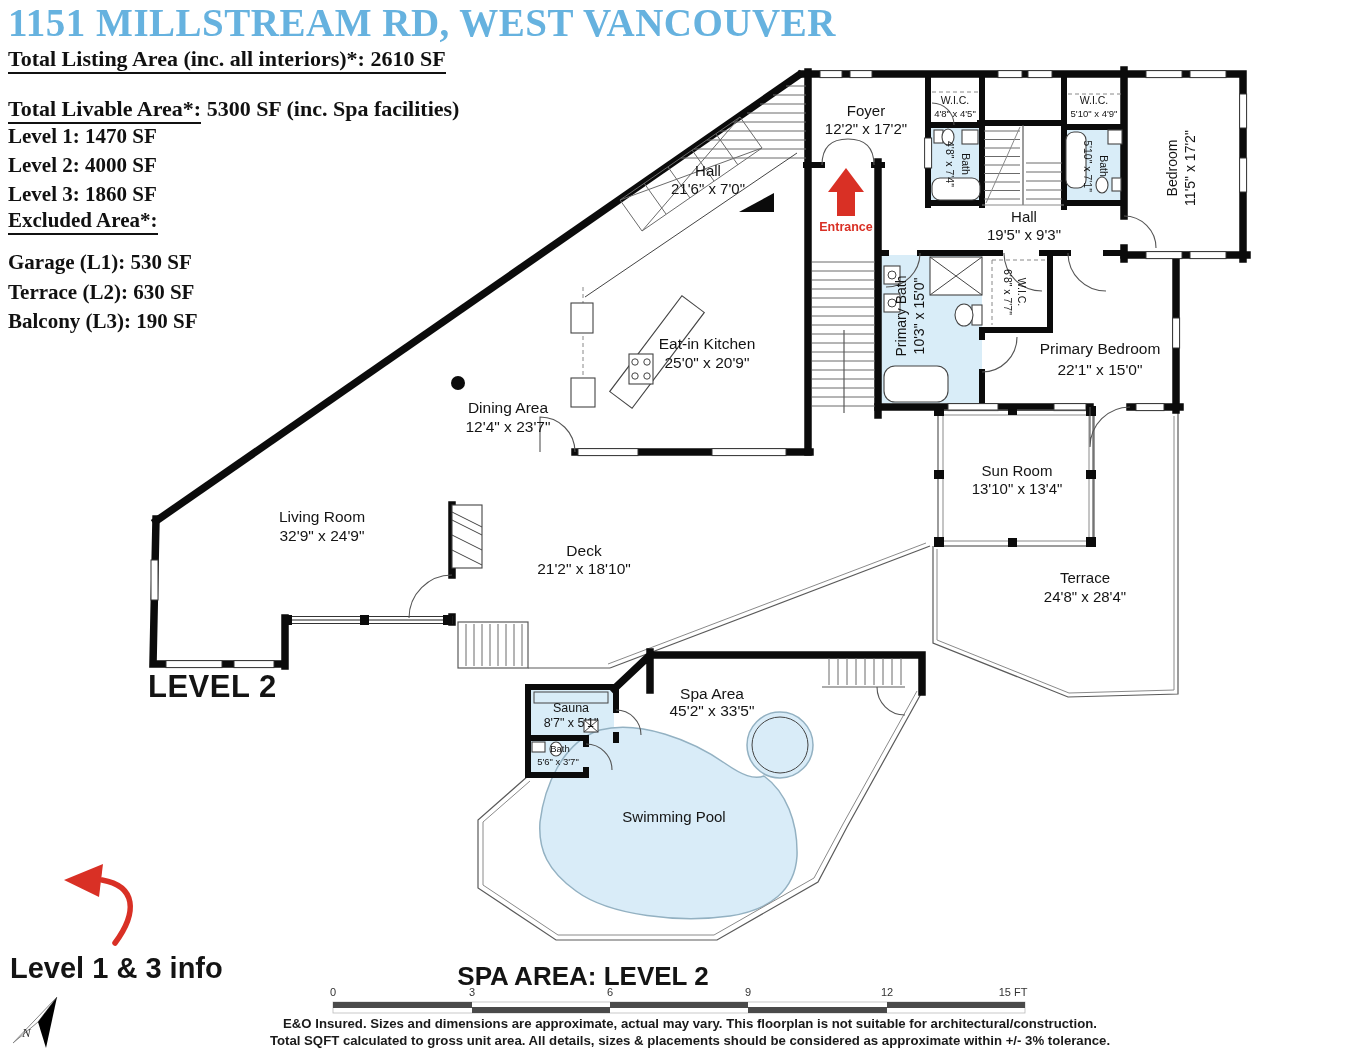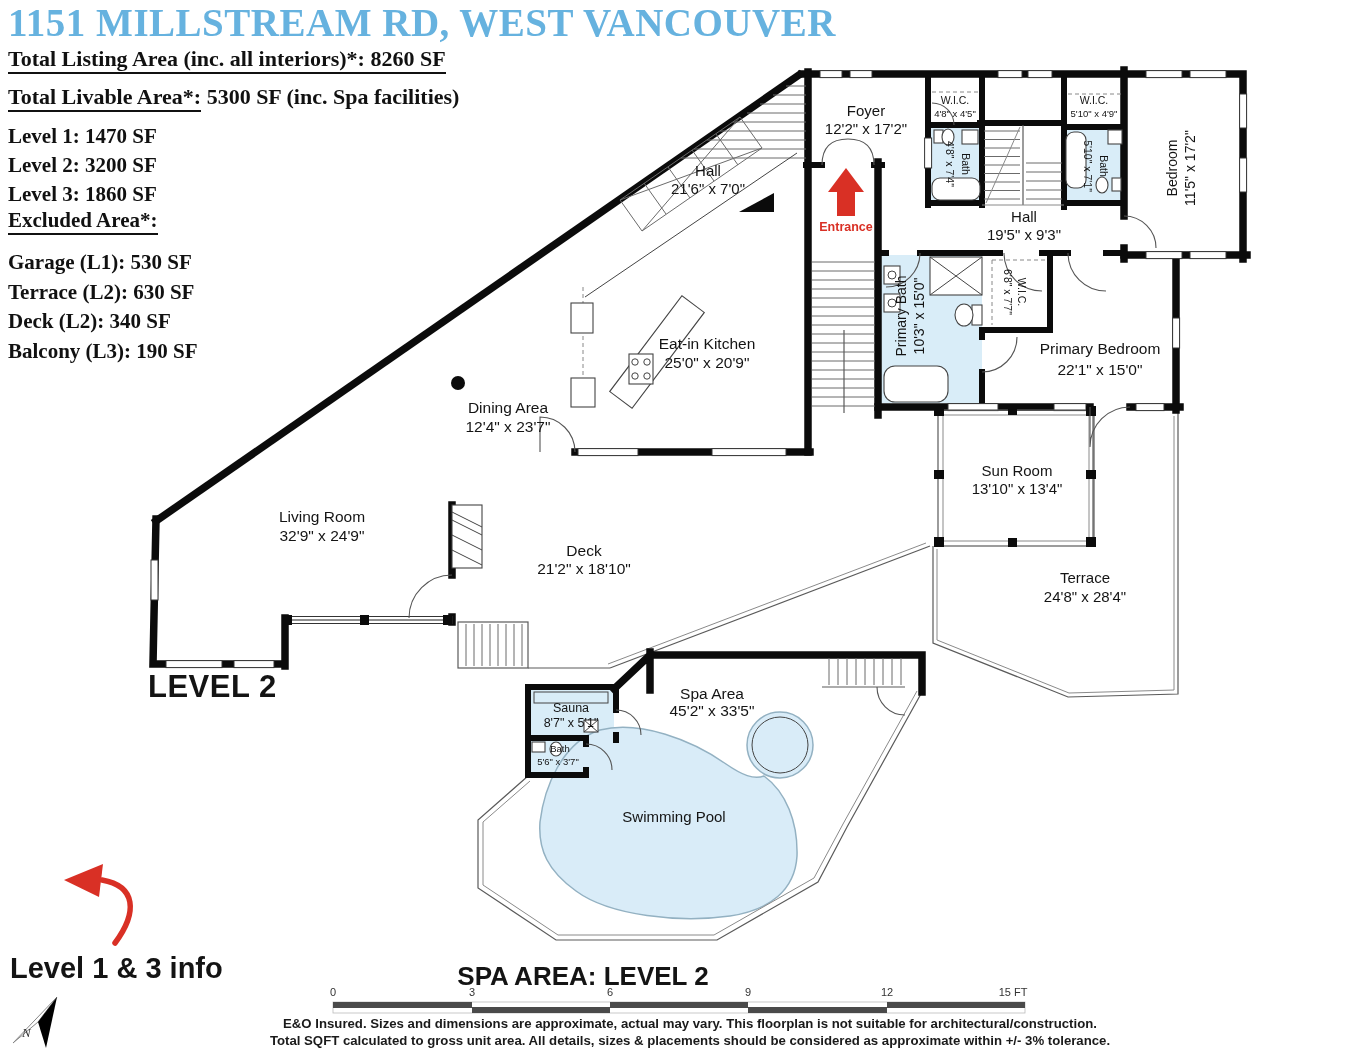--- a/index.html
+++ b/index.html
@@ -1,21 +1,21 @@
 <!DOCTYPE html>
 <html><head>
 <meta charset="utf-8">
 <style>
   html,body{margin:0;padding:0;background:#fff;}
   #stage{position:relative;width:1360px;height:1051px;background:#fff;overflow:hidden;
          font-family:"Liberation Sans","DejaVu Sans",sans-serif;}
   .hdr{position:absolute;left:8px;color:#111;font-family:"Liberation Serif","DejaVu Serif",serif;font-weight:bold;white-space:nowrap;}
   #hdr-title{top:0px;font-size:39px;letter-spacing:.5px;}
   #hdr-listing{top:46px;font-size:22px;}
-  #hdr-livable{top:84px;font-size:22px;}
+  #hdr-livable{top:96px;font-size:22px;}
   .u{border-bottom:2.6px solid #111;padding-bottom:1px;}
   .hdr-lines div{line-height:29px;font-size:21px;}
   #hdr-levels{top:122px;}
   #hdr-excl-title{top:208px;font-size:21px;}
   #hdr-excl{top:248px;}
   #hdr-excl div{line-height:29.6px;}
   svg{position:absolute;left:0;top:0;}
   
   .w{stroke:#0b0b0b;stroke-width:7.5;fill:none;stroke-linecap:square;}
   .wi{stroke:#0b0b0b;stroke-width:6;fill:none;stroke-linecap:square;}
@@ -48,35 +48,34 @@
   .foot{font:bold 13.2px "Liberation Sans","DejaVu Sans",sans-serif;text-anchor:middle;fill:#1a1a1a;}
   .north{font:italic 13px "Liberation Serif","DejaVu Serif",serif;fill:#333;}
 </style>
 </head>
 <body>
 
 <div id="stage">
 
   <div class="hdr" id="hdr-title" style="color:#66B2DF">1151 MILLSTREAM RD, WEST VANCOUVER</div>
   <div class="hdr" id="hdr-listing">
-    <span class="u"><span>Total Listing Area (inc. all interiors)*:</span> <span>8260 SF</span></span>
+    <span class="u"><span>Total Listing Area (inc. all interiors)*:</span> <span>2610 SF</span></span>
   </div>
   <div class="hdr" id="hdr-livable">
     <span class="u">Total Livable Area*:</span><span> 5300 SF (inc. Spa facilities)</span>
   </div>
   <div class="hdr hdr-lines" id="hdr-levels">
     <div>Level 1: 1470 SF</div>
-    <div>Level 2: 3200 SF</div>
+    <div>Level 2: 4000 SF</div>
     <div>Level 3: 1860 SF</div>
   </div>
   <div class="hdr" id="hdr-excl-title"><span class="u">Excluded Area*:</span></div>
   <div class="hdr hdr-lines" id="hdr-excl">
     <div>Garage (L1): 530 SF</div>
     <div>Terrace (L2): 630 SF</div>
-    <div>Deck (L2): 340 SF</div>
     <div>Balcony (L3): 190 SF</div>
   </div>
 
   <svg width="1360" height="1051" viewBox="0 0 1360 1051">
 
     <g>
       <rect class="blue" x="930" y="127" width="52" height="76"></rect>
       <rect class="blue" x="1066" y="129" width="58" height="74"></rect>
       <rect class="blue" x="880" y="255" width="102" height="148"></rect>
       <rect class="blue" x="530" y="689" width="84" height="48"></rect>

